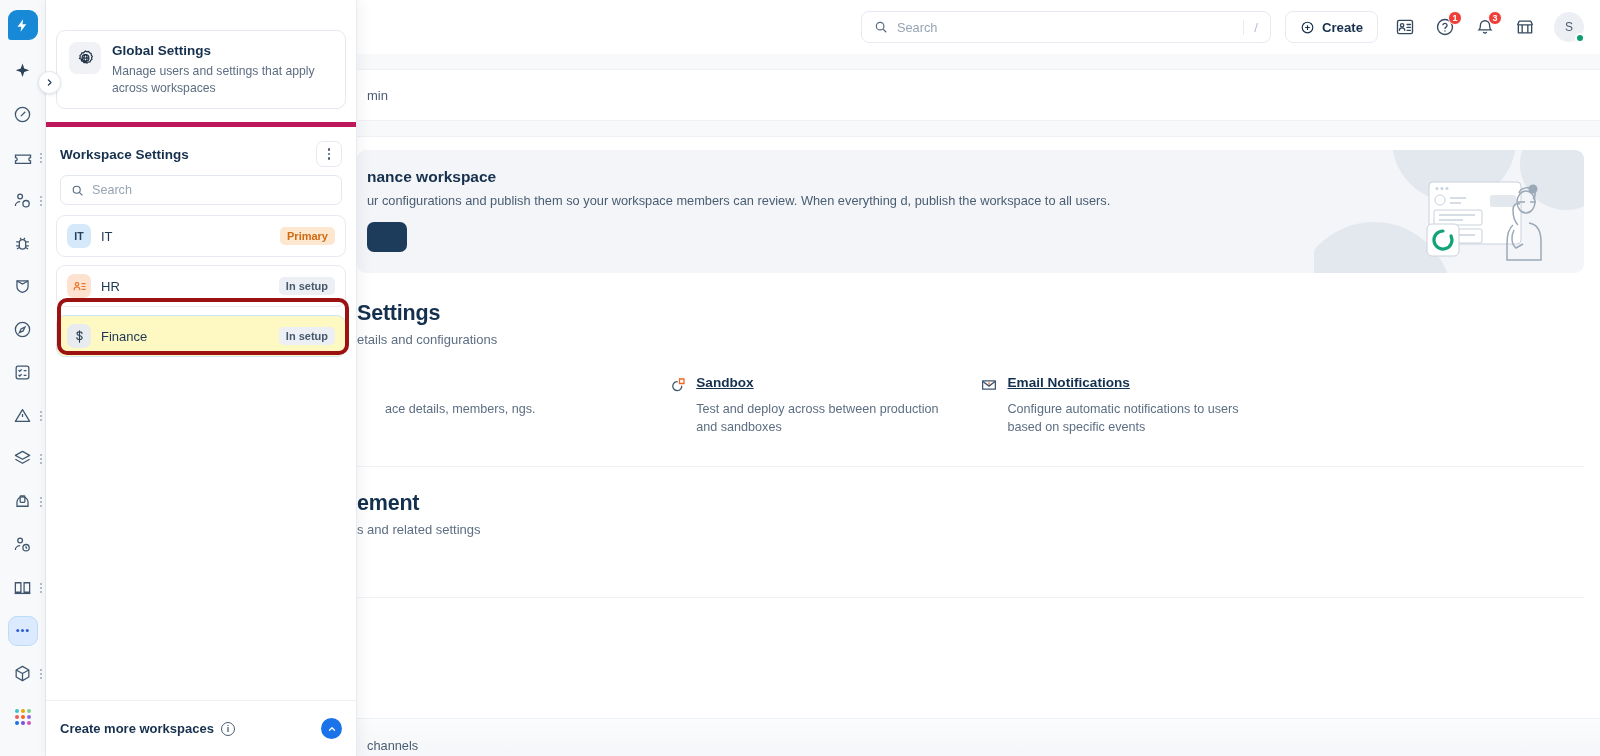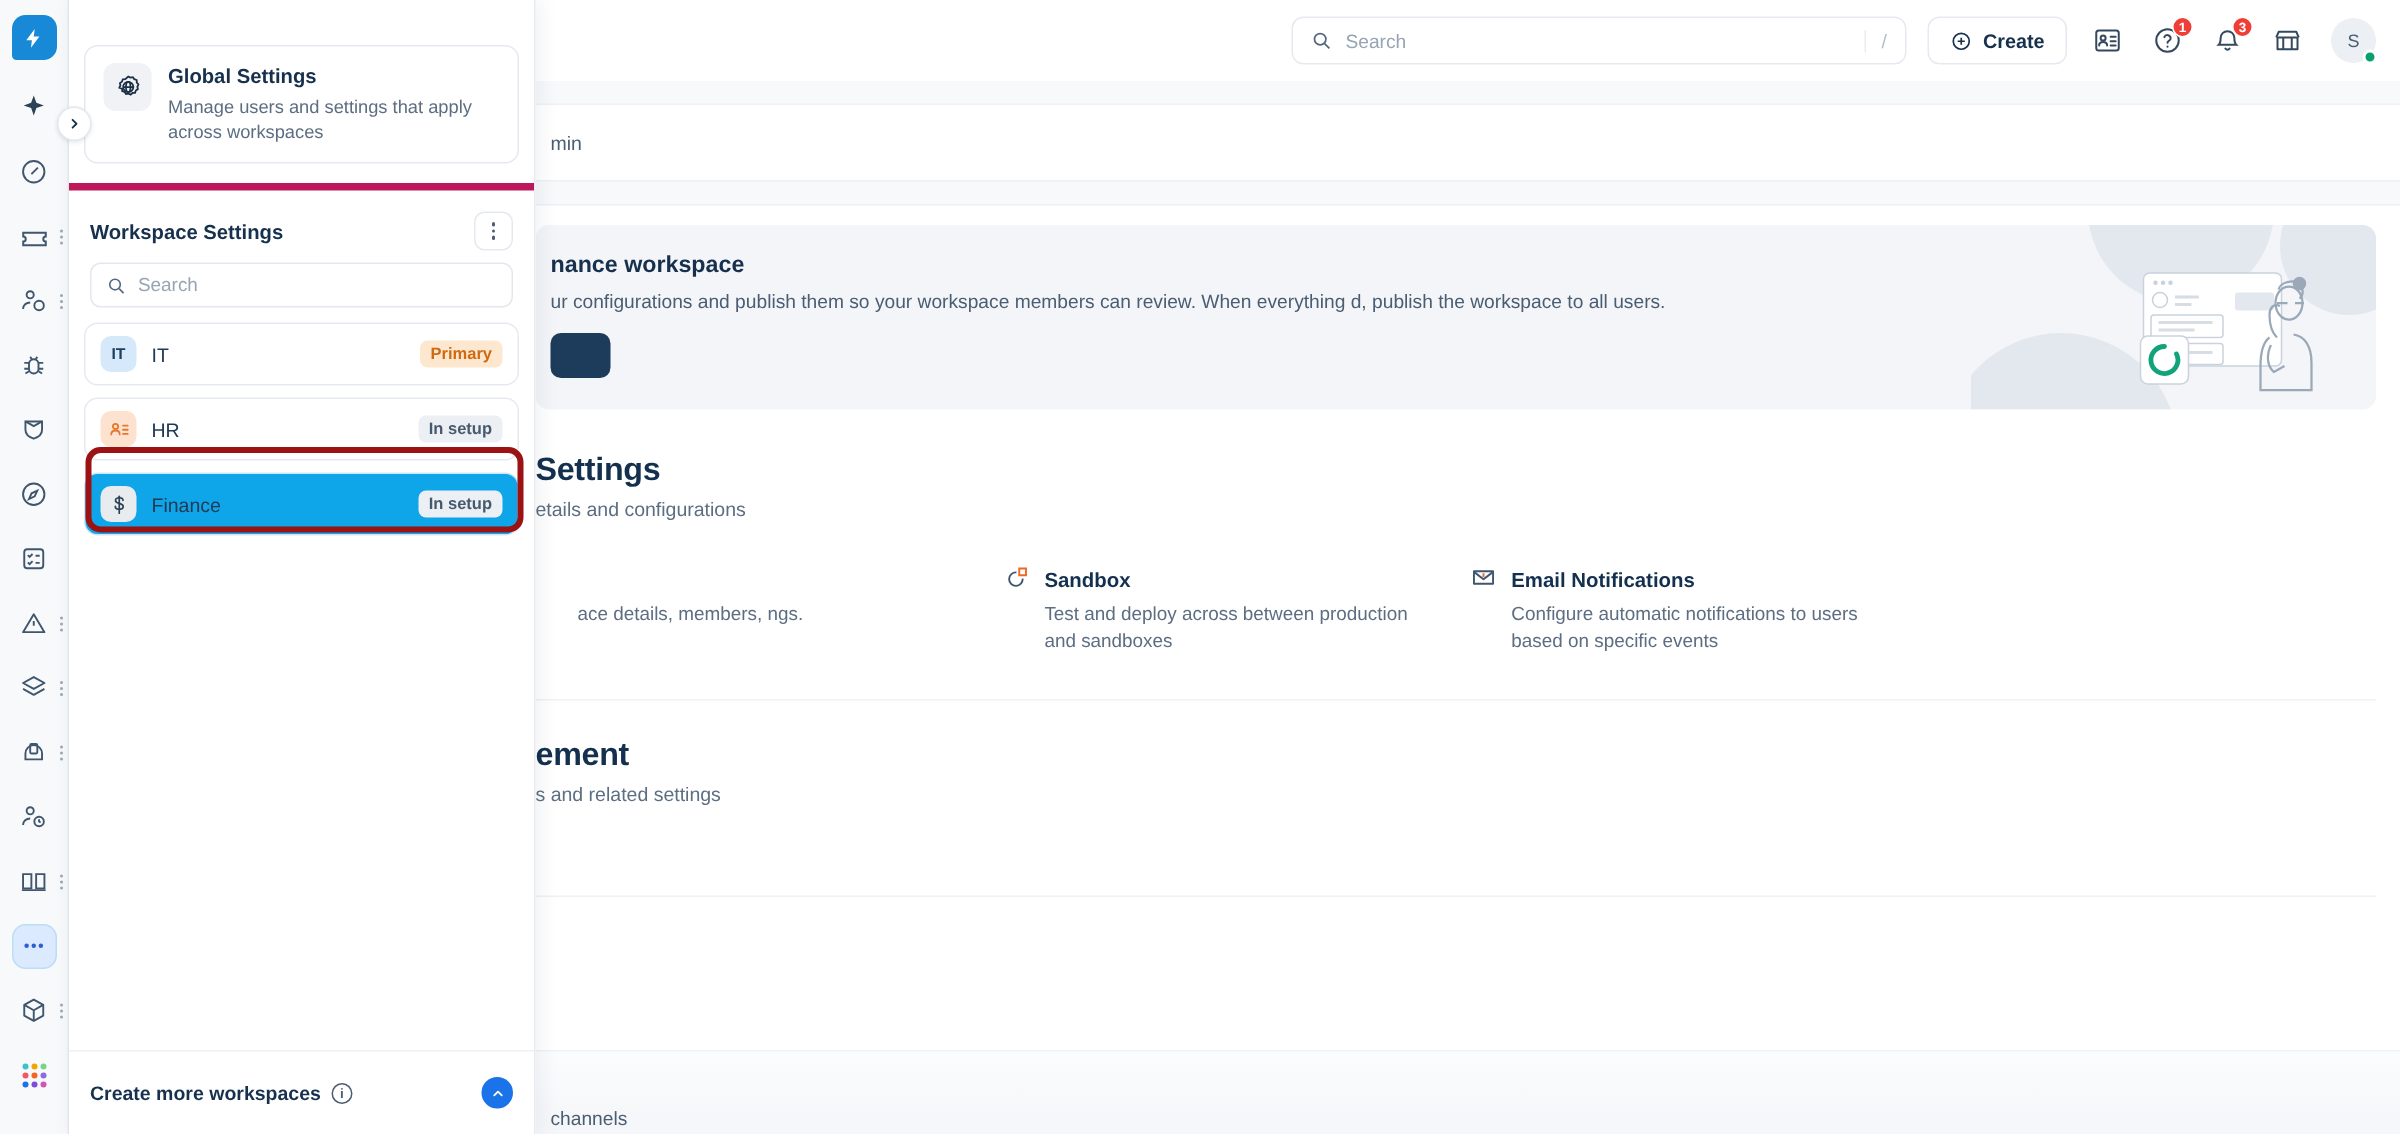--- a/index.html
+++ b/index.html
@@ -92,21 +92,21 @@
     display: flex; align-items: center; gap: 8px; height: 30px;
     border: 1px solid #e3e8ee; border-radius: 7px; padding: 0 10px; background: #fff;
   }
   .search-box .ph { font-size: 12.6px; color: #97a4b3; }
 
   .ws-list { padding: 0 10px; display: flex; flex-direction: column; gap: 8px; }
   .ws-item {
     position: relative; height: 42px; border: 1px solid #e6eaf0; border-radius: 9px;
     display: flex; align-items: center; padding: 0 10px; gap: 10px; background: #fff;
   }
-  .ws-item.selected { background: #0ea5e9; border-color: #cfe5f8; }
+  .ws-item.selected { background: #fef9c3; border-color: #cfe5f8; }
   .ws-badge-icon {
     width: 24px; height: 24px; border-radius: 7px; flex: 0 0 24px;
     display: flex; align-items: center; justify-content: center;
     font-size: 10.5px; font-weight: bold;
   }
   .ic-it { background: #d5e9fb; color: #20405f; }
   .ic-hr { background: #fde3cf; color: #e8762c; }
   .ic-fi { background: #e9ecef; color: #2c4256; }
   .ws-name { font-size: 13px; color: #203a55; flex: 1; }
   .tag { font-size: 11px; padding: 3px 7px; border-radius: 5px; font-weight: bold; }
@@ -190,29 +190,29 @@
     margin-left: 10px; margin-top: 11px; height: 30px; width: 40px;
     background: #1d3b5a; border-radius: 7px;
   }
   .banner-art { position: absolute; right: 0; top: 0; width: 270px; height: 123px; }
 
   .sec { padding: 28px 16px 0 0; }
   .sec h1 { font-size: 21.5px; font-weight: bold; color: #14304f; letter-spacing: -.2px; }
   .sec .sub { font-size: 13px; color: #5d6e82; margin-top: 6px; }
 
   .cards { display: grid; grid-template-columns: repeat(4, 1fr); gap: 18px; margin-top: 28px; }
-  .card-h { display: flex; align-items: flex-end; gap: 9px; }
+  .card-h { display: flex; align-items: flex-start; gap: 9px; text-decoration: underline; }
   .card-h .ci { width: 19px; height: 19px; display: flex; align-items: center; justify-content: center; color: #f26522; }
   .card-h .ct { font-size: 13.6px; font-weight: bold; color: #14304f; }
   .card-d { font-size: 12.6px; color: #5d6e82; line-height: 17.5px; margin-top: 7px; padding-left: 28px; }
 
   .divider { height: 1px; background: #eef1f5; margin: 30px 16px 0 0; }
 
   .statusbar {
-    position: absolute; left: 0; right: 0; bottom: 0; height: 56px;
+    position: absolute; left: 0; right: 0; bottom: 0; height: 38px;
     background: linear-gradient(#fbfcfd, #f4f6f9); border-top: 1px solid #eef1f5;
     display: flex; align-items: flex-end; padding: 0 0 3px 10px;
     font-size: 12.8px; color: #4a5d72;
   }
   svg { display: block; }
 </style>
 </head>
 <body>
 
 <div class="app">

